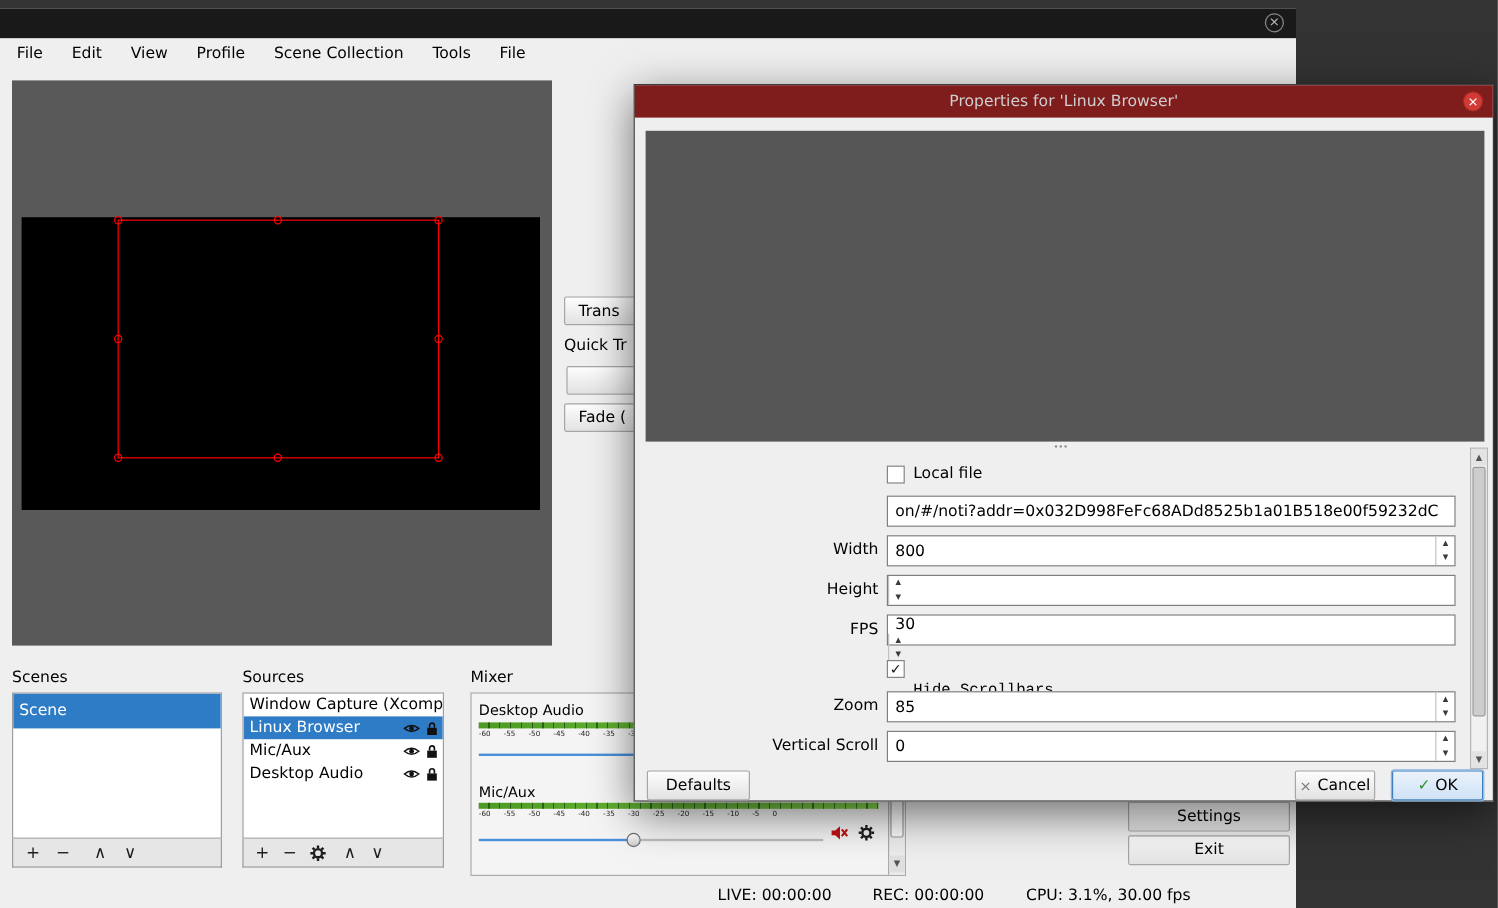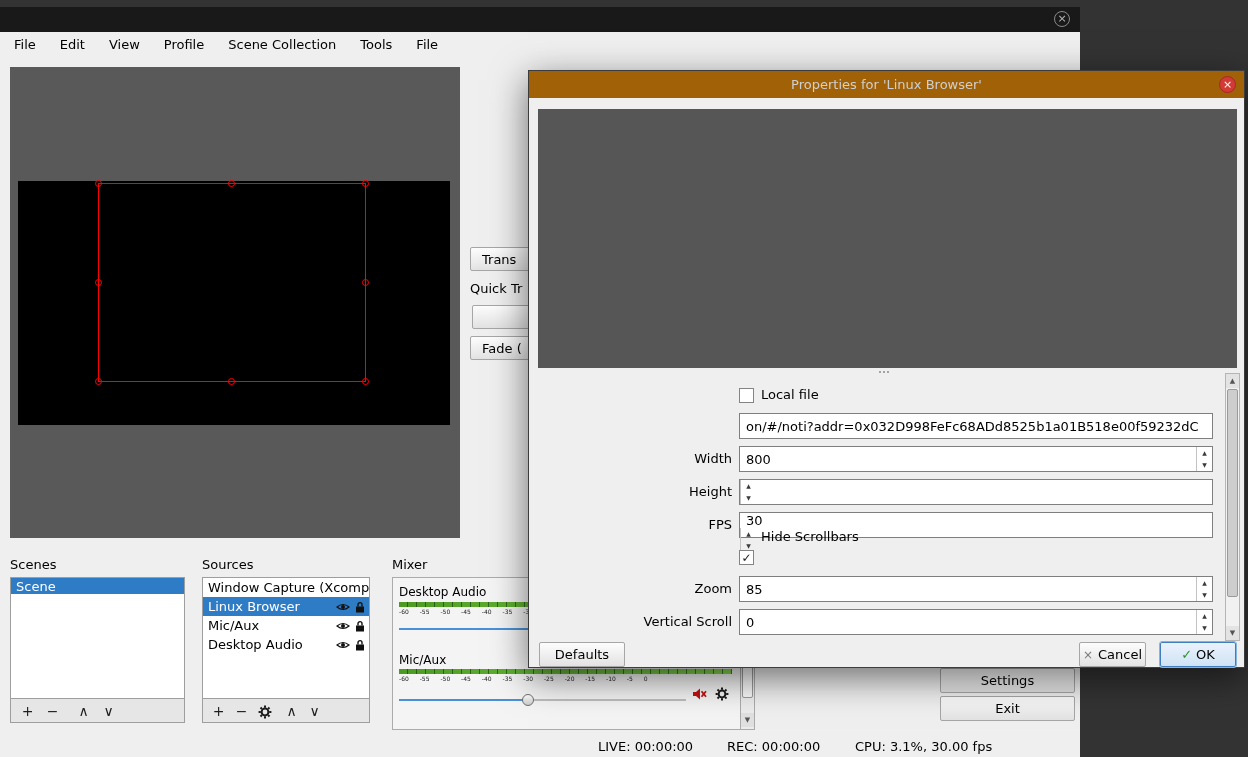--- a/index.html
+++ b/index.html
@@ -29,21 +29,21 @@
   .h-ml{left:-4px;top:calc(50% - 4px)} .h-mr{right:-4px;top:calc(50% - 4px)}
   .h-bl{left:-4px;bottom:-4px} .h-bm{left:calc(50% - 4px);bottom:-4px} .h-br{right:-4px;bottom:-4px}
 
   .btn { background:linear-gradient(#fdfdfd,#e2e2e2); border:1px solid #a6a6a6; border-radius:2px;
     display:flex; align-items:center; justify-content:center; overflow:hidden; white-space:nowrap; }
   .btn.left { justify-content:flex-start; padding-left:11px; }
 
   .panel-header { position:absolute; height:16px; }
   .list { position:absolute; background:#ffffff; border:1px solid #9e9e9e; overflow:hidden; }
   .list-row { height:19px; display:flex; align-items:center; padding-left:5px; white-space:nowrap; overflow:hidden; }
-  .list-row.tall { height:16px; }
+  .list-row.tall { height:29px; }
   .list-row.selected { background:#2f7cc6; color:#fff; }
   .row-icons { margin-left:auto; display:flex; align-items:center; gap:5px; padding-right:4px; flex:none; }
   .panel-toolbar { position:absolute; background:#e6e6e6; border:1px solid #9e9e9e; border-top:none;
     display:flex; align-items:center; padding-left:4px; }
   .tool { width:25px; text-align:center; font-size:14px; color:#1d1d1d; line-height:22px; }
   .tool.small { width:23px; }
 
   
   .mixer { position:absolute; left:392px; top:570px; width:363px; height:153px; background:#f4f4f4; border:1px solid #ababab; }
   .ch-name { position:absolute; left:6px; font-size:12px; }
@@ -60,21 +60,21 @@
   .mixer-scroll { position:absolute; right:0; top:0; width:14px; height:151px; background:#ececec; border-left:1px solid #ababab; }
   .sb-btn { position:absolute; left:0; width:13px; height:14px; background:#e0e0e0; color:#555;
     font-size:7px; text-align:center; line-height:14px; }
   .sb-thumb { position:absolute; left:1px; width:11px; background:#fafafa; border:1px solid #9a9a9a; border-radius:2px; }
 
   .status-text { position:absolute; top:731px; height:18px; line-height:18px; }
 
   
   .dialog { position:absolute; left:528px; top:70px; width:717px; height:598px; background:#efefef;
     border:1px solid #3c3c3c; box-shadow:0 10px 34px rgba(0,0,0,.55); z-index:10; }
-  .dlg-titlebar { position:absolute; left:0; top:0; right:0; height:27px; background:#a16207; color:#cfcfcf;
+  .dlg-titlebar { position:absolute; left:0; top:0; right:0; height:27px; background:#7f1d1d; color:#cfcfcf;
     display:flex; align-items:center; justify-content:center; }
   .dlg-close { position:absolute; right:8px; top:5px; width:17px; height:17px; border-radius:50%;
     background:#d23b35; border:1px solid #a52824; color:#fff; font-size:11px; line-height:15px; text-align:center; }
   .dlg-preview { position:absolute; left:9px; top:38px; width:699px; height:259px; background:#565656; }
   .splitter { position:absolute; left:346px; top:299px; width:18px; height:4px; display:flex; gap:2px;
     align-items:center; justify-content:center; }
   .splitter i { width:2px; height:2px; background:#8a8a8a; border-radius:50%; }
 
   .f-label { position:absolute; left:0; width:203px; text-align:right; line-height:26px; }
   .cb-label { position:absolute; line-height:16px; }
@@ -316,21 +316,21 @@
       <input type="text" value="30" style="">
       <span class="spin-arrows">
         <span>▲</span>
         <span>▼</span>
       </span>
     </div>
 
     <div class="checkbox" style="left:210px; top:479px;">
       <span class="mark">✓</span>
     </div>
-    <span class="cb-label" style="left:232px; top:458px;">Hide Scrollbars</span>
+    <span class="cb-label" style="left:232px; top:496px;font-family:Liberation Mono, monospace;">Hide Scrollbars</span>
 
     <div class="f-label" style="top:505px;">Zoom</div>
     <div class="field" style="top:505px;">
       <input type="text" value="85" style="">
       <span class="spin-arrows">
         <span>▲</span>
         <span>▼</span>
       </span>
     </div>
 

